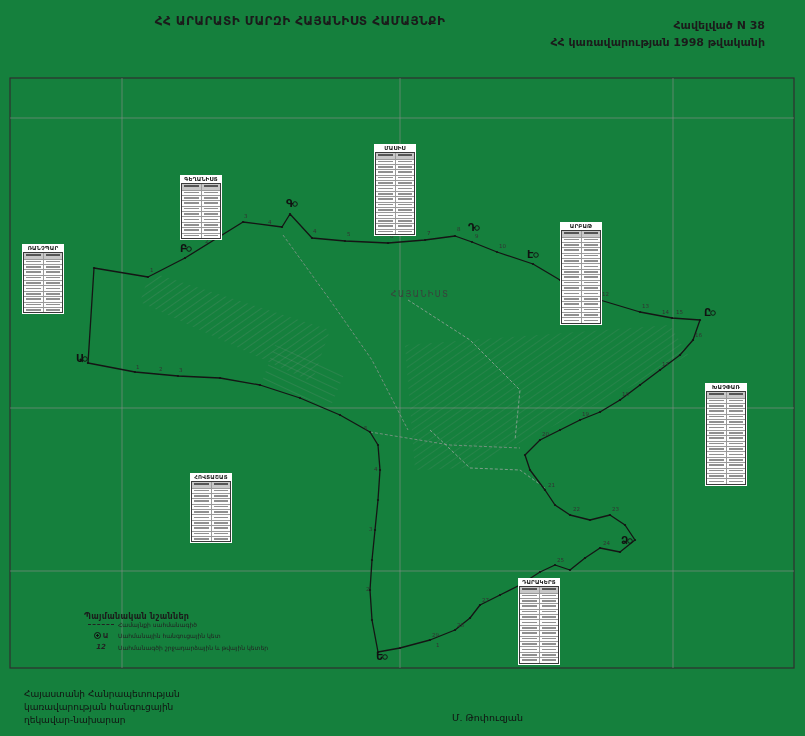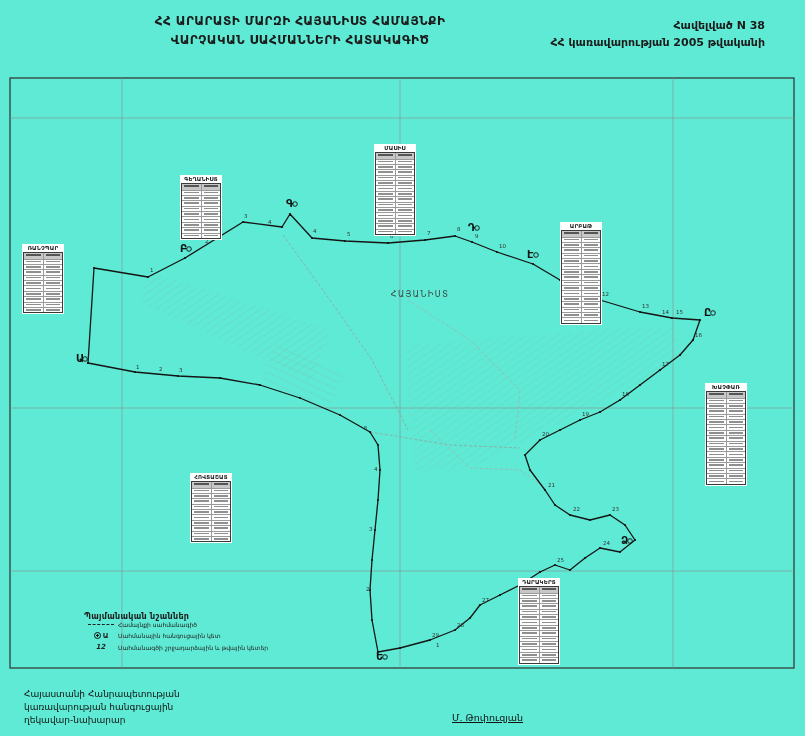--- a/index.html
+++ b/index.html
@@ -1,16 +1,16 @@
 <!DOCTYPE html>
 <html><head>
 <meta charset="utf-8">
 <style>
   html,body{margin:0;padding:0;background:#d9d9d9;}
-  .page{position:relative;width:805px;height:736px;background:#5eead4;overflow:hidden;
+  .page{position:relative;width:805px;height:736px;background:#15803d;overflow:hidden;
         font-family:"DejaVu Sans",sans-serif;color:#1b1b1b;}
   
   .title-block{position:absolute;left:80px;top:12px;width:440px;text-align:center;
         font-weight:bold;font-size:12px;line-height:1.55;letter-spacing:.4px;}
   .annex-block{position:absolute;left:505px;top:18px;width:260px;text-align:right;
         font-weight:bold;font-size:11px;line-height:1.5;}
   
   #map-svg{position:absolute;left:0;top:0;z-index:1;}
   
   .ct{position:absolute;z-index:3;background:#ffffff;padding:1px;}
@@ -31,35 +31,34 @@
   .lg-sym{width:34px;flex:0 0 34px;display:flex;align-items:center;justify-content:center;}
   .sym-line{width:26px;height:0;border-top:1.5px dashed #222;}
   .sym-node-circle{display:inline-block;width:5px;height:5px;border:1px solid #111;
         border-radius:50%;margin-right:2px;background:
         radial-gradient(circle,#111 0 1px,transparent 1.2px);}
   .sym-node-letter{font-weight:bold;font-size:7px;}
   .sym-num{font-style:italic;font-size:7px;font-weight:bold;}
   
   .footer-block{position:absolute;left:24px;top:688px;z-index:3;font-size:9px;
         line-height:1.45;color:#111;}
-  .signature-name{position:absolute;left:452px;top:712px;z-index:3;font-size:9.5px;color:#111;text-decoration:underline;}
+  .signature-name{position:absolute;left:452px;top:712px;z-index:3;font-size:9.5px;color:#111;}
 </style>
 </head>
 <body>
 
 <div class="page">
 
   <div class="title-block">
     <div>ՀՀ ԱՐԱՐԱՏԻ ՄԱՐԶԻ ՀԱՅԱՆԻՍՏ ՀԱՄԱՅՆՔԻ</div>
-    <div>ՎԱՐՉԱԿԱՆ ՍԱՀՄԱՆՆԵՐԻ ՀԱՏԱԿԱԳԻԾ</div>
   </div>
 
   <div class="annex-block">
     <div>Հավելված N 38</div>
-    <div>ՀՀ կառավարության 2005 թվականի</div>
+    <div>ՀՀ կառավարության 1998 թվականի</div>
   </div>
 
   <svg id="map-svg" width="805" height="736">
       <defs>
         <pattern id="hatch" width="6" height="6" patternUnits="userSpaceOnUse" patternTransform="rotate(55)">
           <line x1="0" y1="0" x2="0" y2="6" stroke="#9b9b9b" stroke-width="0.6"></line>
         </pattern>
         <pattern id="hatch2" width="7" height="7" patternUnits="userSpaceOnUse" patternTransform="rotate(115)">
           <line x1="0" y1="0" x2="0" y2="7" stroke="#9b9b9b" stroke-width="0.6"></line>
         </pattern>

